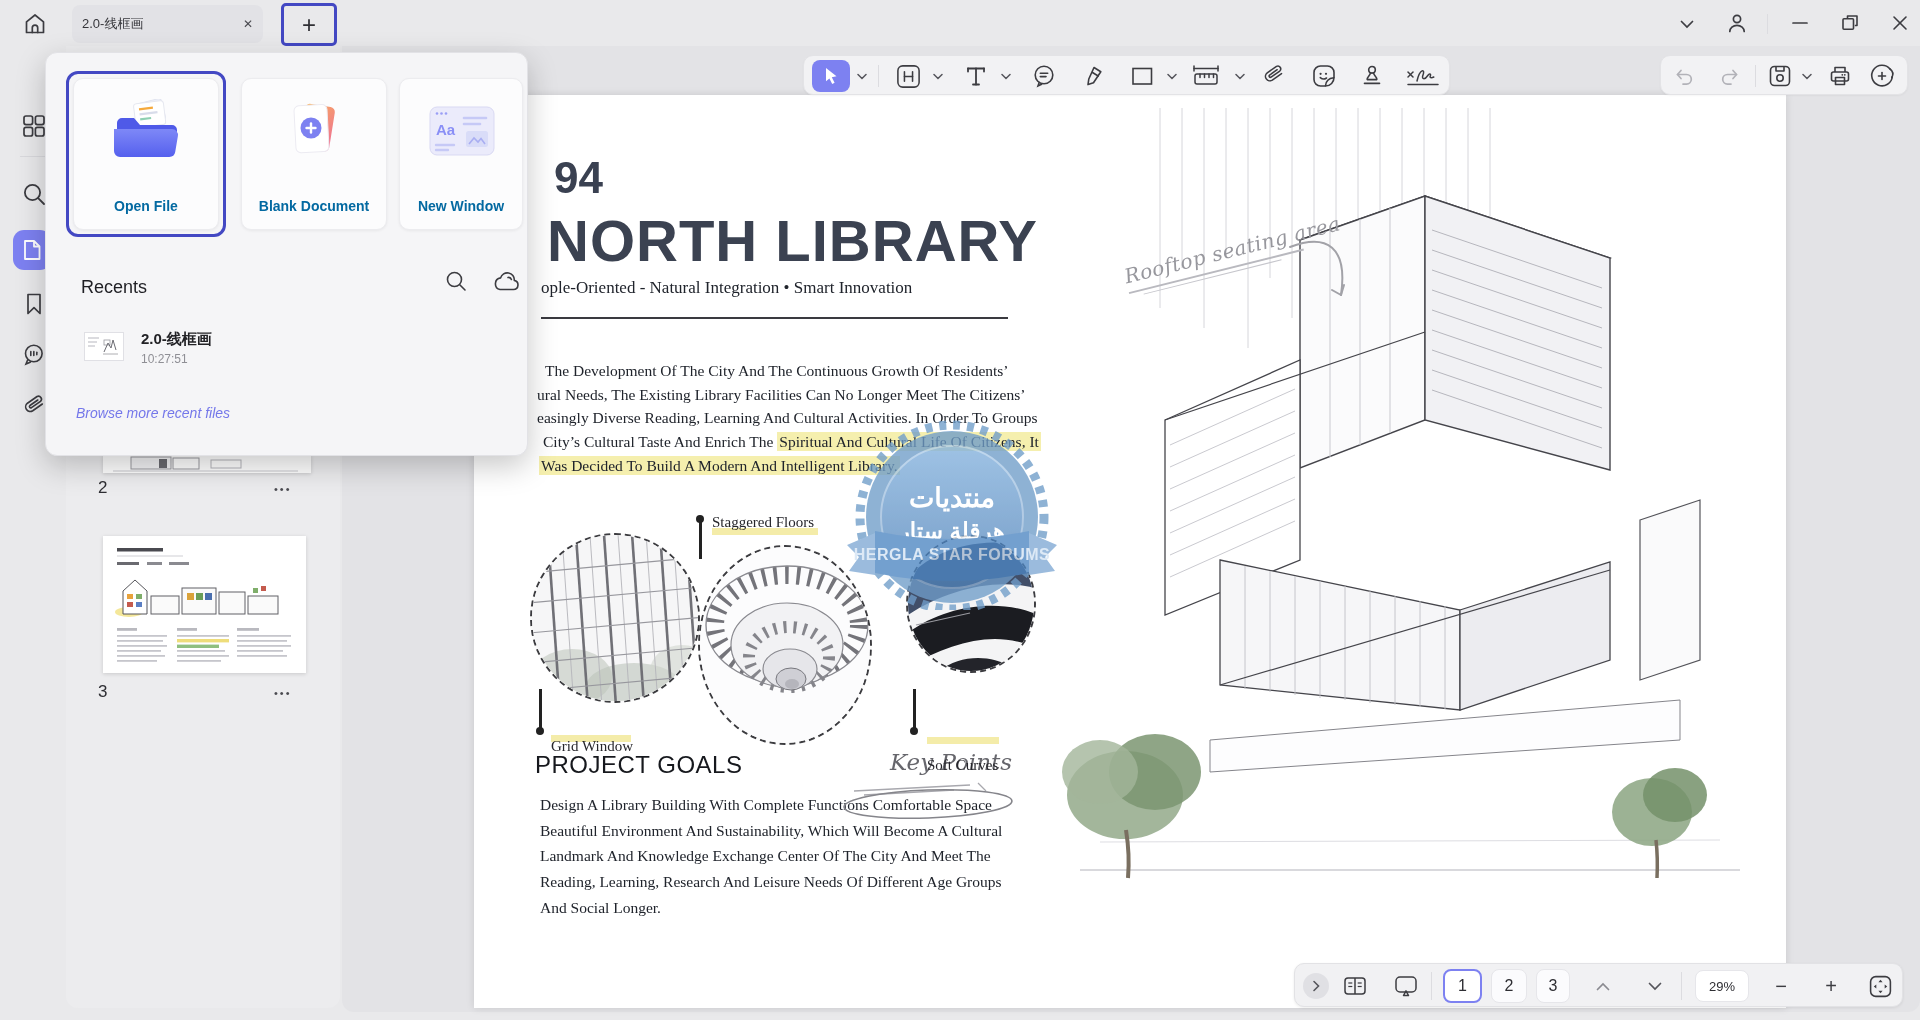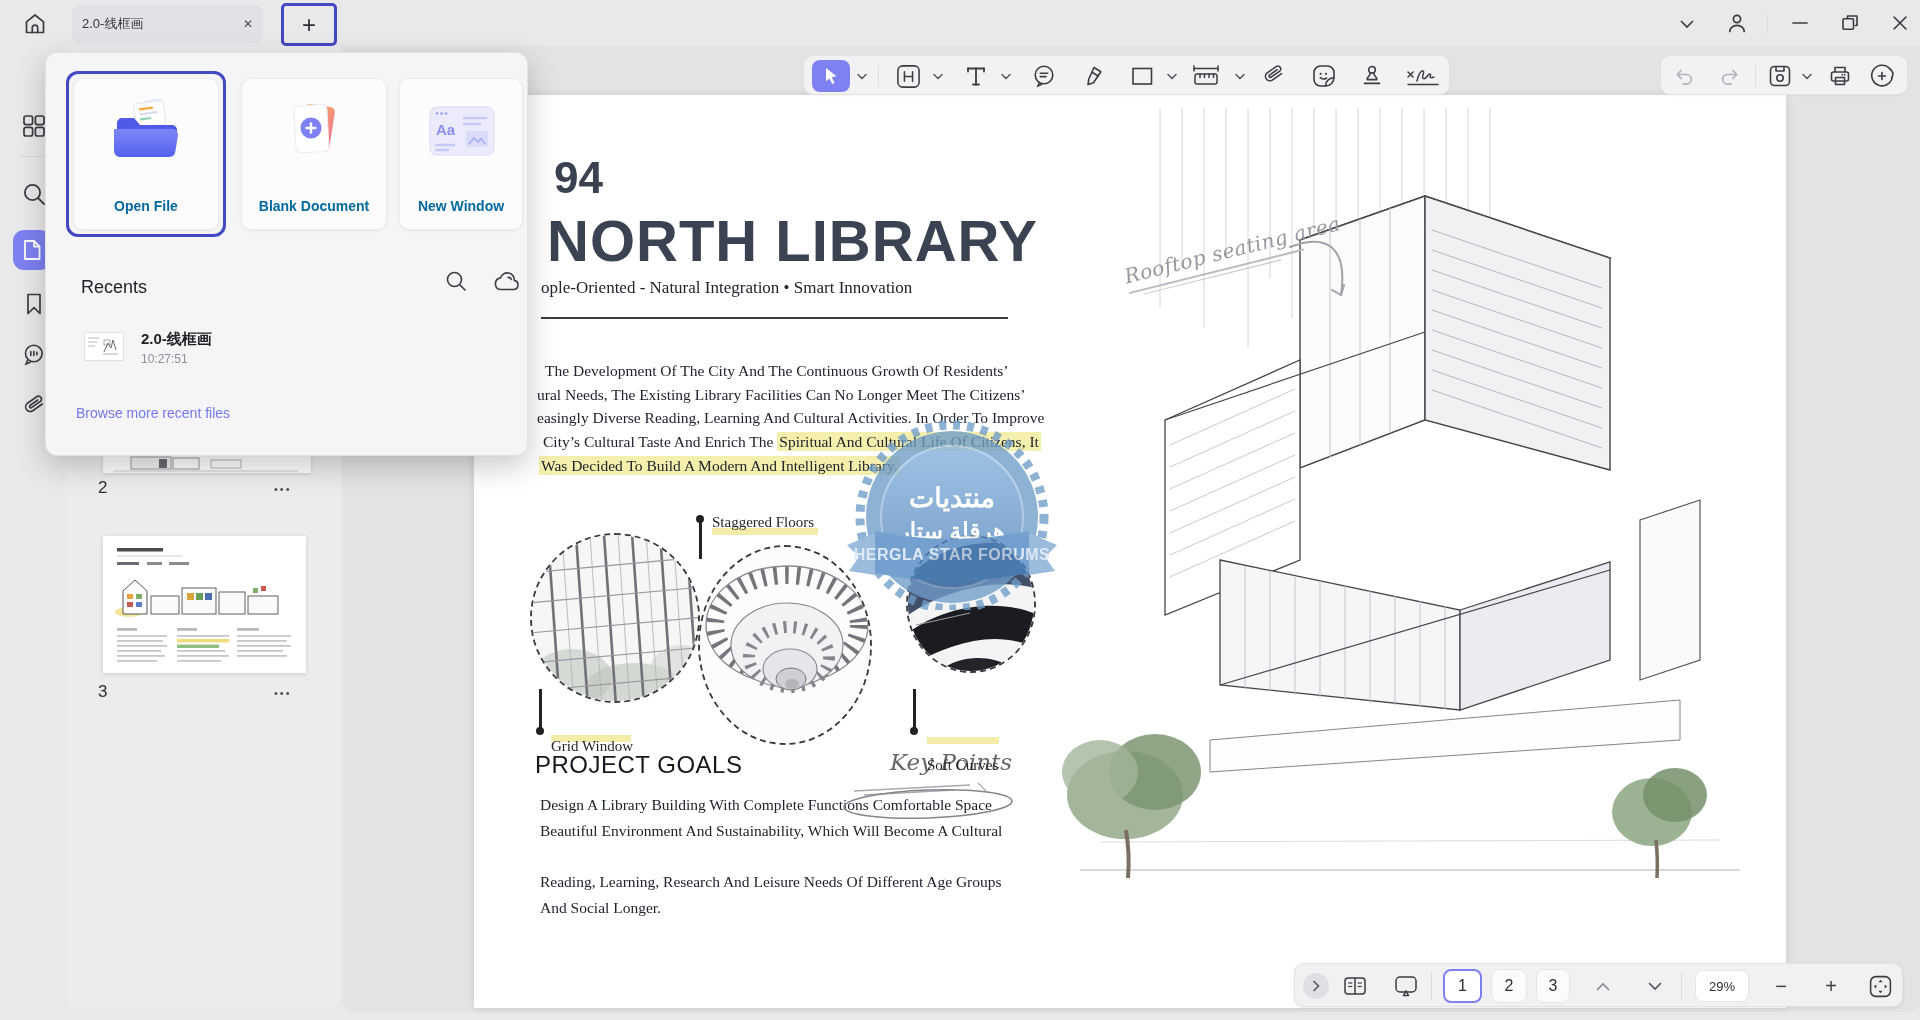--- a/index.html
+++ b/index.html
@@ -334,21 +334,21 @@
         </svg>
       </div>
 
       <div class="abs" style="left:80px;top:58px;font-size:44px;font-weight:bold;color:#3a4151;">94</div>
       <div class="abs" style="left:73px;top:112px;font-size:58px;font-weight:800;letter-spacing:1px;color:#3b4251;white-space:nowrap;">NORTH LIBRARY</div>
       <div class="abs doc-serif" style="left:67px;top:183px;font-size:17px;">ople-Oriented - Natural Integration • Smart Innovation</div>
       <div class="abs" style="left:67px;top:222px;width:467px;height:2px;background:#3a3a40;"></div>
 
       <div class="abs doc-serif" style="left:71px;top:267px;">The Development Of The City And The Continuous Growth Of Residents’</div>
       <div class="abs doc-serif" style="left:63px;top:291px;">ural Needs, The Existing Library Facilities Can No Longer Meet The Citizens’</div>
-      <div class="abs doc-serif" style="left:63px;top:314px;">easingly Diverse Reading, Learning And Cultural Activities. In Order To Improve</div>
+      <div class="abs doc-serif" style="left:63px;top:314px;">easingly Diverse Reading, Learning And Cultural Activities. In Order To Groups</div>
       <div class="abs doc-serif" style="left:69px;top:338px;"><span>City’s Cultural Taste And Enrich The </span><span class="hl">Spiritual And Cultural Life Of Citizens, It</span></div>
       <div class="abs doc-serif" style="left:65px;top:362px;"><span class="hl">Was Decided To Build A Modern And Intelligent Library.</span></div>
 
       <div class="dashed-circle" style="left:56px;top:438px;width:170px;height:170px;">
         <svg width="170" height="170" viewBox="0 0 170 170">
           <rect width="170" height="170" fill="#f6f6f7"></rect>
           <ellipse cx="40" cy="142" rx="40" ry="28" fill="#c9cfc6" opacity="0.7"></ellipse>
           <ellipse cx="102" cy="152" rx="48" ry="24" fill="#bdc4ba" opacity="0.6"></ellipse>
           <ellipse cx="150" cy="136" rx="32" ry="26" fill="#d2d7cf" opacity="0.6"></ellipse>
           <g transform="rotate(-4 85 85)">
@@ -419,20 +419,21 @@
       <div class="abs" style="left:380px;top:686px;">
         <svg width="140" height="16" viewBox="0 0 140 16" fill="none" stroke="#a8a8ae" stroke-width="1.3">
           <line x1="0" y1="10" x2="116" y2="4"></line>
             <line x1="10" y1="14" x2="100" y2="9"></line>
             <path d="M124 2 l8 8"></path>
         </svg>
       </div>
 
       <div class="abs doc-serif" style="left:66px;top:701px;">Design A Library Building With Complete Functions Comfortable Space</div>
       <div class="abs doc-serif" style="left:66px;top:727px;">Beautiful Environment And Sustainability, Which Will Become A Cultural</div>
+      <div class="abs doc-serif" style="left:66px;top:752px;">Landmark And Knowledge Exchange Center Of The City And Meet The</div>
       <div class="abs doc-serif" style="left:66px;top:778px;">Reading, Learning, Research And Leisure Needs Of Different Age Groups</div>
       <div class="abs doc-serif" style="left:66px;top:804px;">And Social Longer.</div>
 
       <div class="abs" style="left:366px;top:690px;">
         <svg width="180" height="38" viewBox="0 0 180 38" fill="none">
           <ellipse cx="88" cy="19" rx="84" ry="14" stroke="#85858b" stroke-width="1.6" transform="rotate(-2 88 19)"></ellipse>
         </svg>
       </div>
 
       <div class="abs" style="left:648px;top:170px;width:200px;transform:rotate(-14deg);transform-origin:left top;">
@@ -731,21 +732,21 @@
           <line x1="4" y1="14" x2="11" y2="14" stroke="#c8c8ce" stroke-width="1.3"></line>
           <rect x="20" y="8" width="6" height="5" fill="none" stroke="#9a9aa0" stroke-width="0.8"></rect>
           <path d="M20 20 l4-9 3 5 2-8 3 10" stroke="#6b6b72" stroke-width="1" fill="none"></path>
           <line x1="19" y1="22" x2="34" y2="22" stroke="#9a9aa0" stroke-width="0.8"></line>
         </svg>
       </div>
       <div class="abs" style="left:70px;top:5px;font-size:15px;font-weight:600;color:#222226;">2.0-线框画</div>
       <div class="abs" style="left:70px;top:27px;font-size:12px;color:#8f8f95;">10:27:51</div>
     </div>
 
-    <div class="abs link" style="left:30px;top:352px;">Browse more recent files</div>
+    <div class="abs link" style="left:30px;top:352px;font-style:italic;">Browse more recent files</div>
   </div>
 
   <div id="bottombar" class="abs" style="left:1294px;top:963px;width:609px;height:44px;">
     <div class="abs icon-btn" style="left:8px;top:9px;width:26px;height:26px;border-radius:50%;background:#e0e0e4;">
       <svg width="8" height="12" viewBox="0 0 8 12" fill="none" stroke="#55555b" stroke-width="1.6" stroke-linecap="round">
           <path d="M2 1.5 L6.5 6 L2 10.5"></path>
         </svg>
     </div>
     <div class="abs icon-btn" style="left:45px;top:9px;width:30px;height:26px;">
       <svg width="26" height="22" viewBox="0 0 26 22" fill="none" stroke="#3c3c41" stroke-width="1.5">

